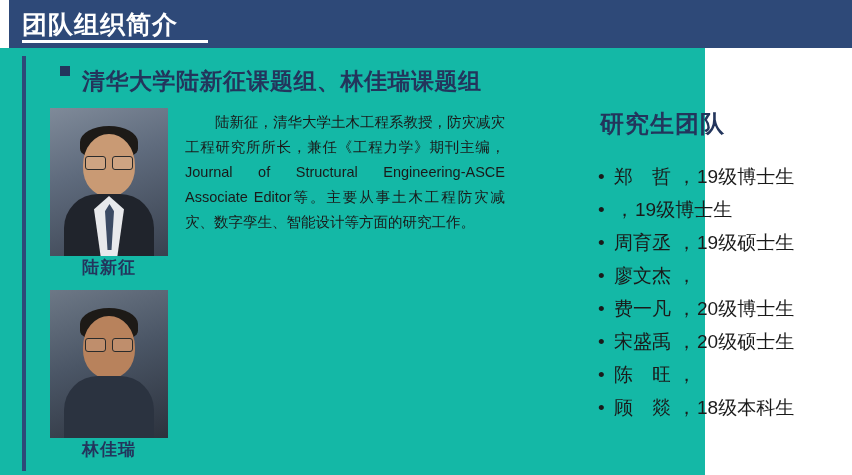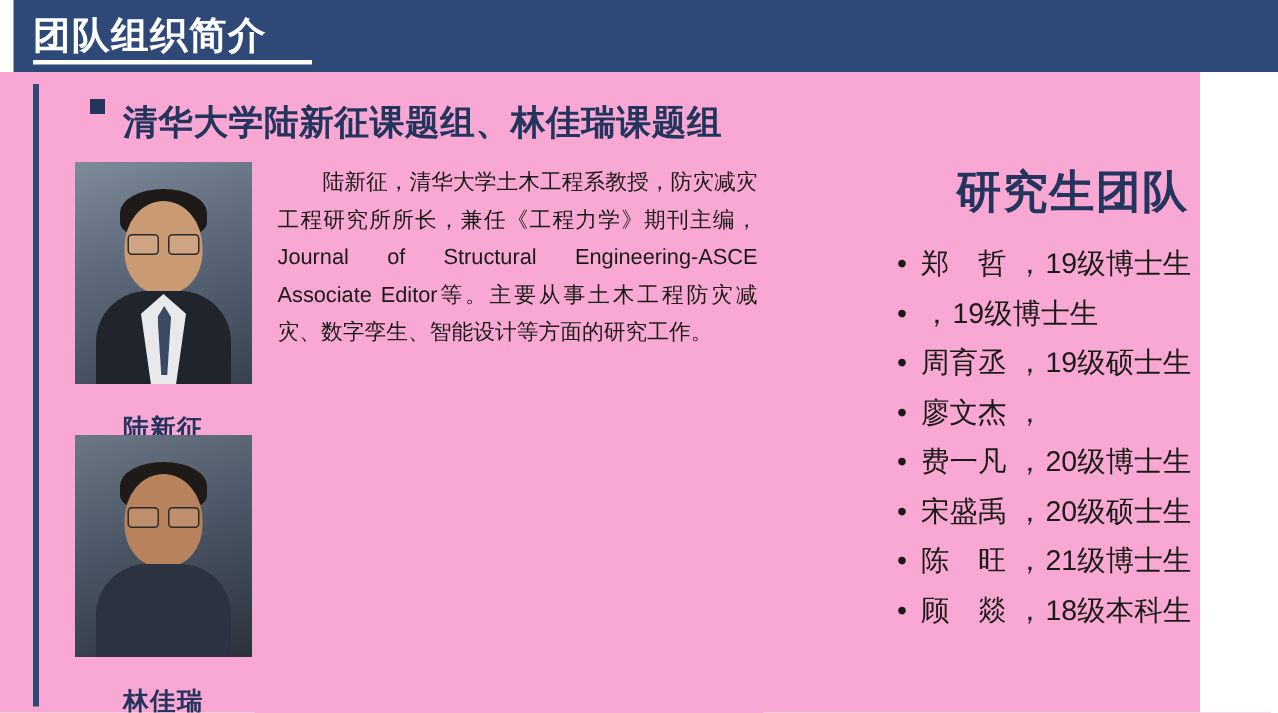--- a/index.html
+++ b/index.html
@@ -10,23 +10,23 @@
     width: 852px;
     height: 475px;
     background: #ffffff;
     font-family: "Liberation Sans", sans-serif;
     overflow: hidden;
     position: relative;
   }
   .slide {
     position: absolute;
     left: 0; top: 0;
-    width: 800px;
+    width: 705px;
     height: 475px;
-    background: #f9a8d4;
+    background: #14b8a6;
   }
   
   .header-band {
     position: absolute;
     left: 0; top: 0;
     width: 852px;
     height: 48px;
     background: #2e4978;
   }
   .header-accent {
@@ -168,21 +168,21 @@
     background: #3b4a63;
     clip-path: polygon(50% 0, 100% 16%, 72% 100%, 28% 100%, 0 16%);
   }
   .body-shape.casual { background: #2b3340; }
   .person-name {
     width: 118px;
     text-align: center;
     color: #23355c;
     font-size: 17px;
     font-weight: bold;
-    margin-top: 18px;
+    margin-top: 0;
     letter-spacing: 1px;
   }
   
   .bio {
     position: absolute;
     color: #1a1a1a;
     font-size: 14.5px;
     line-height: 25px;
     text-align: justify;
     width: 320px;
@@ -190,23 +190,23 @@
   .bio-1 { left: 185px; top: 110px; }
   .bio-2 { left: 185px; top: 290px; }
   .bio .indent { display: inline-block; width: 30px; }
 
   
   .right-title {
     position: absolute;
     left: 600px;
     top: 108px;
     width: 230px;
-    text-align: center;
+    text-align: left;
     color: #23355c;
-    font-size: 30px;
+    font-size: 24px;
     font-weight: bold;
     letter-spacing: 1px;
   }
   .student-list {
     position: absolute;
     left: 598px;
     top: 160px;
     width: 245px;
     list-style: none;
     margin: 0;
@@ -307,21 +307,20 @@
     <li class="student-item">
       <span class="student-dot">•</span>
       <span class="student-name">宋盛禹</span>
       <span class="student-sep">，</span>
       <span class="student-info">20级硕士生</span>
     </li>
     <li class="student-item">
       <span class="student-dot">•</span>
       <span class="student-name">陈　旺</span>
       <span class="student-sep">，</span>
-      <span class="student-info">21级博士生</span>
     </li>
     <li class="student-item">
       <span class="student-dot">•</span>
       <span class="student-name">顾　燚</span>
       <span class="student-sep">，</span>
       <span class="student-info">18级本科生</span>
     </li>
   </ul>
 
 </div>

